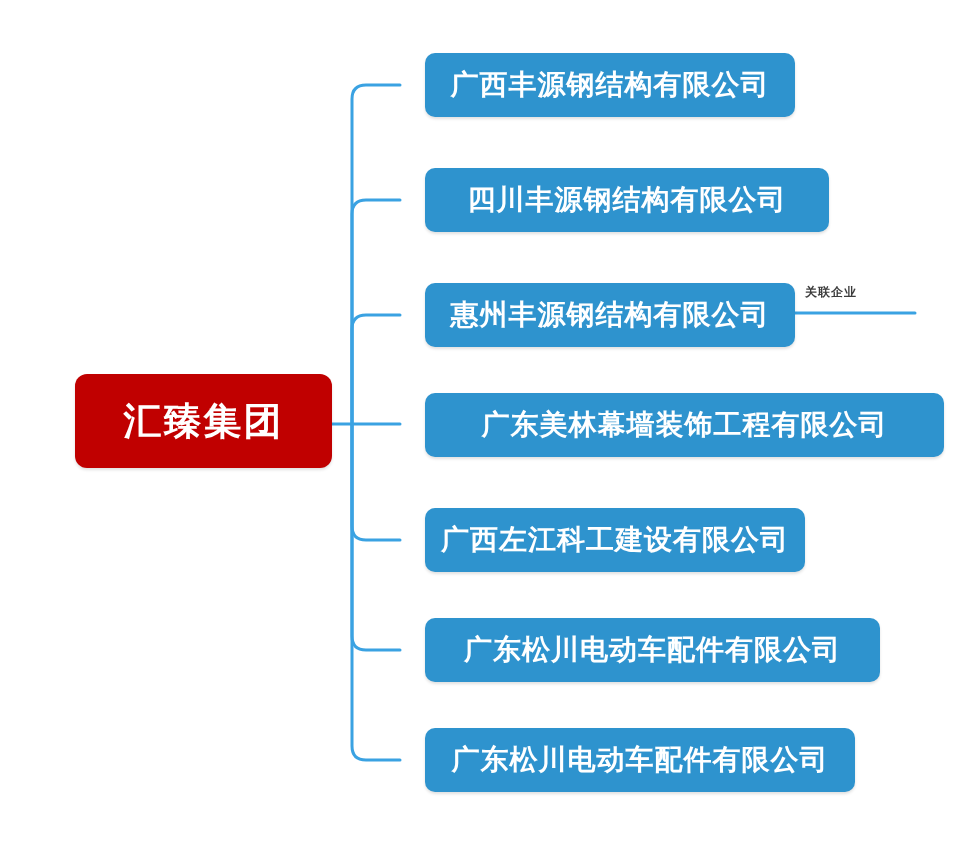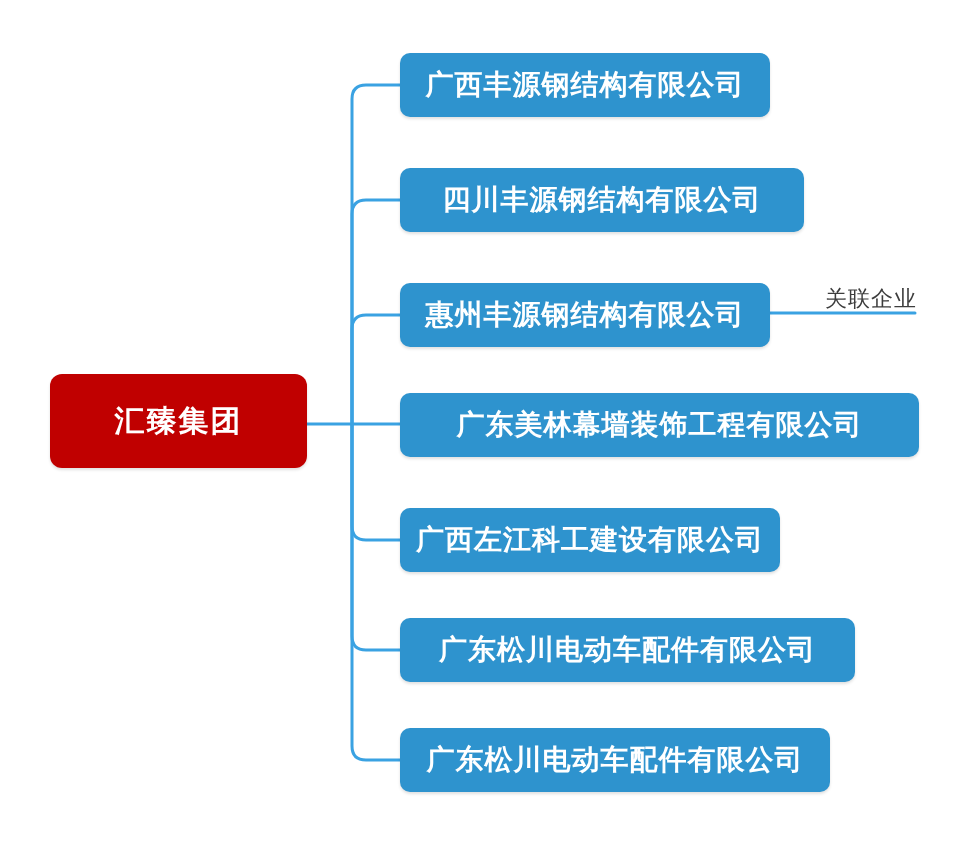--- a/index.html
+++ b/index.html
@@ -30,49 +30,50 @@
     stroke-linecap:round;
   }
   .node{
     position:absolute;
     display:flex;align-items:center;justify-content:center;
     color:var(--node-text);
     font-weight:bold;
     text-align:center;
     cursor:default;
     box-shadow:0 2px 3px rgba(0,0,0,0.12);
+    margin-left:25px;
   }
   .root-node{
     left:50px;top:374px;width:257px;height:94px;
     background:var(--root-bg);
     border-radius:12px;
-    font-size:30px;
+    font-size:38px;
     letter-spacing:2px;
   }
   .child-node{
     left:400px;height:64px;
     background:var(--node-bg);
     border-radius:10px;
     font-size:28px;
     letter-spacing:1px;
   }
   .n0{top:53px;width:370px;}
   .n1{top:168px;width:404px;}
   .n2{top:283px;width:370px;}
   .n3{top:393px;width:519px;}
   .n4{top:508px;width:380px;}
   .n5{top:618px;width:455px;}
   .n6{top:728px;width:430px;}
   .edge-label{
     position:absolute;
     left:805px;top:284px;width:112px;
-    text-align:right;
-    font-size:22px;
+    text-align:left;
+    font-size:12px;
     color:var(--edge-label-text);
-    font-weight:normal;
+    font-weight:bold;
     letter-spacing:1px;
   }
 </style>
 </head>
 <body>
 
 <div class="canvas">
 
   <svg class="connectors" viewBox="0 0 957 858" xmlns="http://www.w3.org/2000/svg">
 

